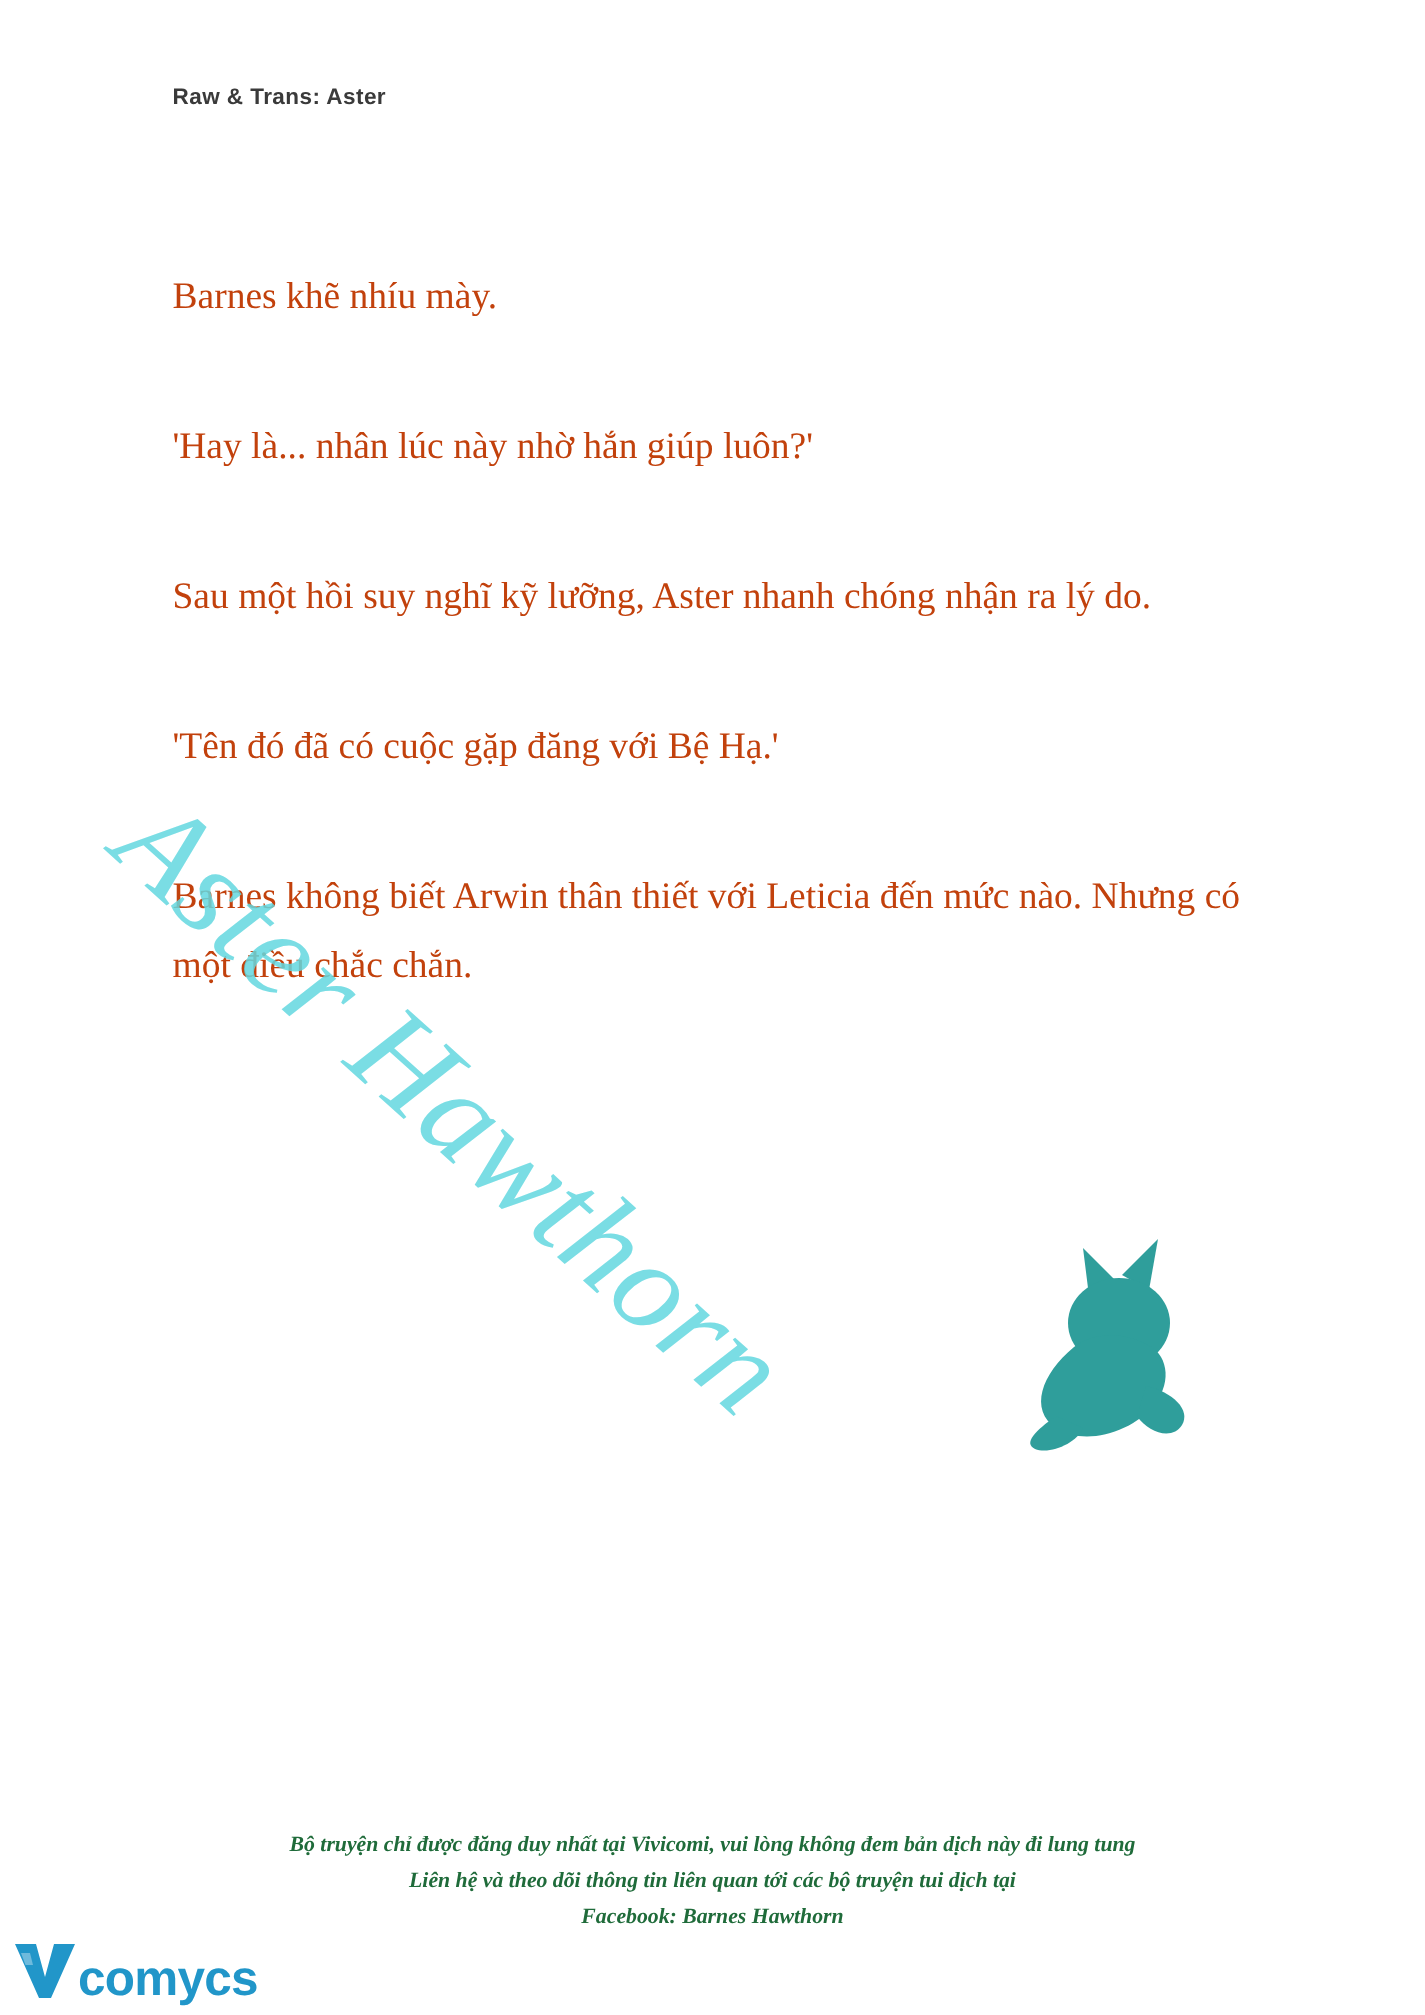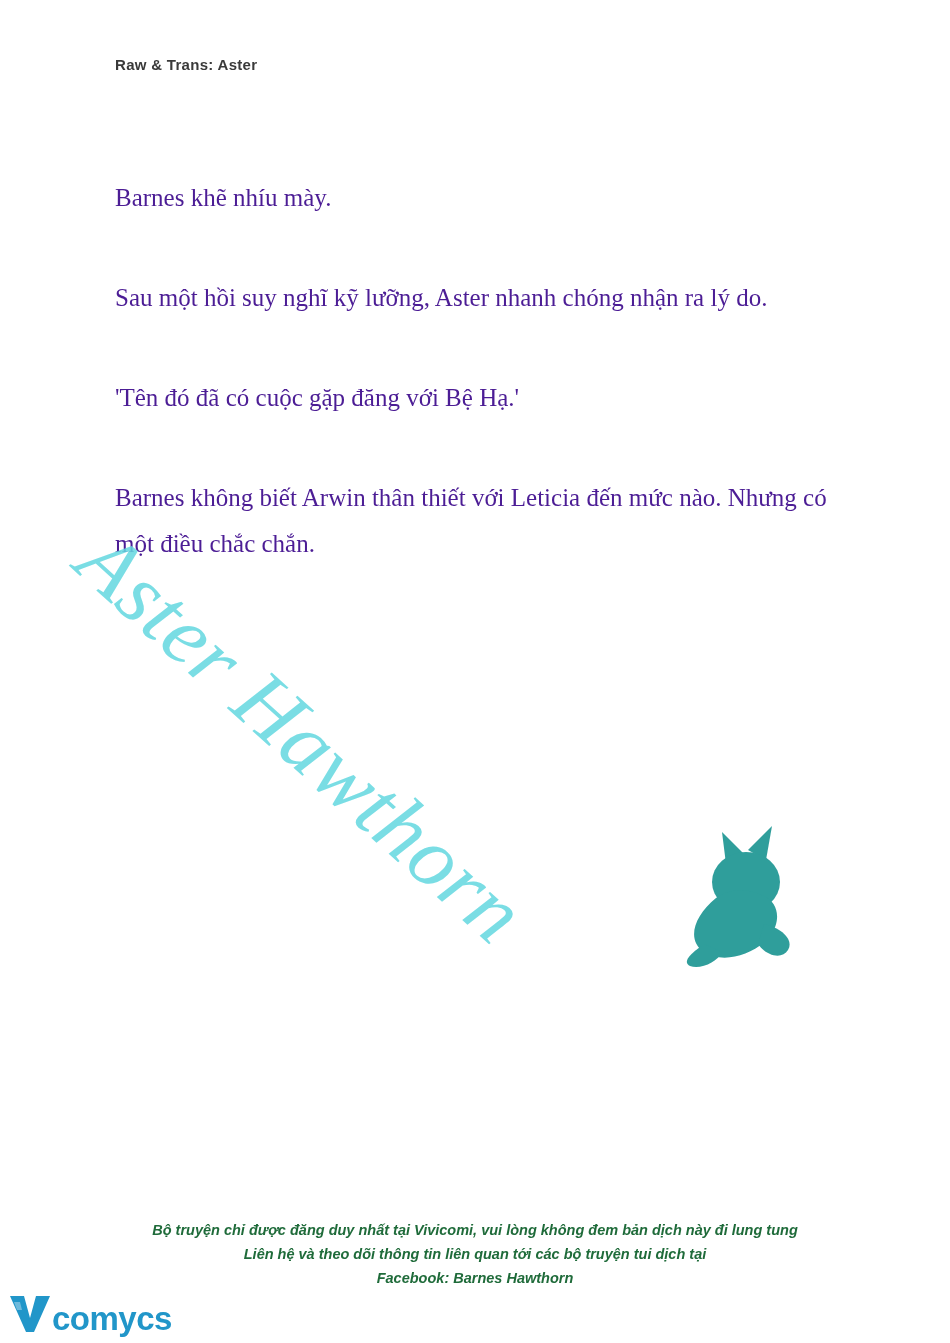--- a/index.html
+++ b/index.html
@@ -32,21 +32,21 @@
   .body-text {
     position: absolute;
     left: 115px;
     top: 175px;
     width: 730px;
   }
   .para {
     font-family: "Liberation Serif", serif;
     font-size: 25px;
     line-height: 46px;
-    color: #4c1d95;
+    color: #c2410c;
     margin: 0 0 54px 0;
   }
   .watermark {
     position: absolute;
     left: 115px;
     top: 330px;
     width: 620px;
     height: 560px;
     pointer-events: none;
   }
@@ -68,21 +68,21 @@
     position: absolute;
     left: 545px;
     top: 490px;
   }
   .footer {
     position: absolute;
     left: 0;
     top: 1218px;
     width: 950px;
     text-align: center;
-    font-family: Liberation Sans, sans-serif;
+    font-family: Liberation Serif, serif;
     font-size: 14.5px;
     font-weight: bold;
     font-style: italic;
     color: #1f6b3a;
     line-height: 24px;
   }
   .footer div { white-space: nowrap; }
   .logo {
     position: absolute;
     left: 8px;
@@ -110,20 +110,21 @@
 </style>
 </head>
 <body>
 
 <div class="page">
 
   <div class="credit">Raw &amp; Trans: Aster</div>
 
   <div class="body-text">
     <p class="para">Barnes khẽ nhíu mày.</p>
+    <p class="para">'Hay là... nhân lúc này nhờ hắn giúp luôn?'</p>
     <p class="para">Sau một hồi suy nghĩ kỹ lưỡng, Aster nhanh chóng nhận ra lý do.</p>
     <p class="para">'Tên đó đã có cuộc gặp đăng với Bệ Hạ.'</p>
     <p class="para">Barnes không biết Arwin thân thiết với Leticia đến mức nào. Nhưng có một điều chắc chắn.</p>
   </div>
 
   <div class="watermark">
     <div class="wm-text">Aster Hawthorn</div>
     <svg class="wm-cat" width="160" height="150" viewBox="0 0 160 150">
       <g fill="#2f9e9b">
         <path d="M62 12 L66 44 L86 36 Z"></path>

